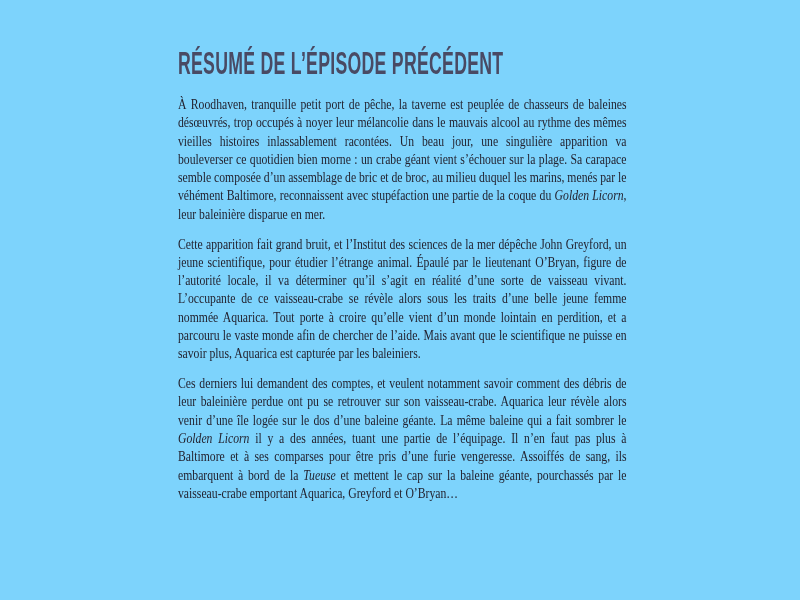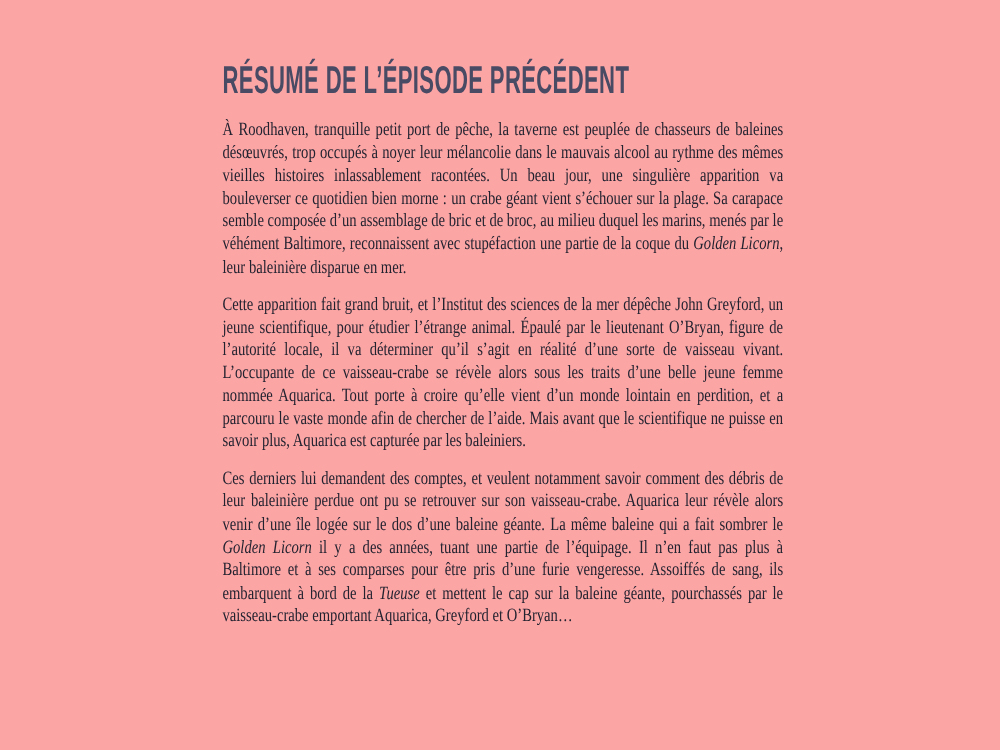--- a/index.html
+++ b/index.html
@@ -45,20 +45,20 @@
     text-align: justify;
     hyphens: none;
   }
   .para em {
     font-style: italic;
   }
 </style>
 </head>
 <body>
 
-<div class="page" style="background: #fca5a5;">
+<div class="page" style="background: #7dd3fc;">
   <h1 class="page-title" style="color: rgb(73, 74, 100);">RÉSUMÉ DE L’ÉPISODE PRÉCÉDENT</h1>
   <div class="body-text" style="color: rgb(35, 35, 48);">
       <p class="para"><span>À Roodhaven, tranquille petit port de pêche, la taverne est peuplée de chasseurs de baleines désœuvrés, trop occupés à noyer leur mélancolie dans le mauvais alcool au rythme des mêmes vieilles histoires inlassablement racontées. Un beau jour, une singulière apparition va bouleverser ce quotidien bien morne : un crabe géant vient s’échouer sur la plage. Sa carapace semble composée d’un assemblage de bric et de broc, au milieu duquel les marins, menés par le véhément Baltimore, reconnaissent avec stupéfaction une partie de la coque du </span><em>Golden Licorn</em><span>, leur baleinière disparue en mer.</span></p>
       <p class="para"><span>Cette apparition fait grand bruit, et l’Institut des sciences de la mer dépêche John Greyford, un jeune scientifique, pour étudier l’étrange animal. Épaulé par le lieutenant O’Bryan, figure de l’autorité locale, il va déterminer qu’il s’agit en réalité d’une sorte de vaisseau vivant. L’occupante de ce vaisseau-crabe se révèle alors sous les traits d’une belle jeune femme nommée Aquarica. Tout porte à croire qu’elle vient d’un monde lointain en perdition, et a parcouru le vaste monde afin de chercher de l’aide. Mais avant que le scientifique ne puisse en savoir plus, Aquarica est capturée par les baleiniers.</span></p>
       <p class="para"><span>Ces derniers lui demandent des comptes, et veulent notamment savoir comment des débris de leur baleinière perdue ont pu se retrouver sur son vaisseau-crabe. Aquarica leur révèle alors venir d’une île logée sur le dos d’une baleine géante. La même baleine qui a fait sombrer le </span><em>Golden Licorn</em><span> il y a des années, tuant une partie de l’équipage. Il n’en faut pas plus à Baltimore et à ses comparses pour être pris d’une furie vengeresse. Assoiffés de sang, ils embarquent à bord de la </span><em>Tueuse</em><span> et mettent le cap sur la baleine géante, pourchassés par le vaisseau-crabe emportant Aquarica, Greyford et O’Bryan…</span></p>
     </div>
 </div>
 
 </body></html>

